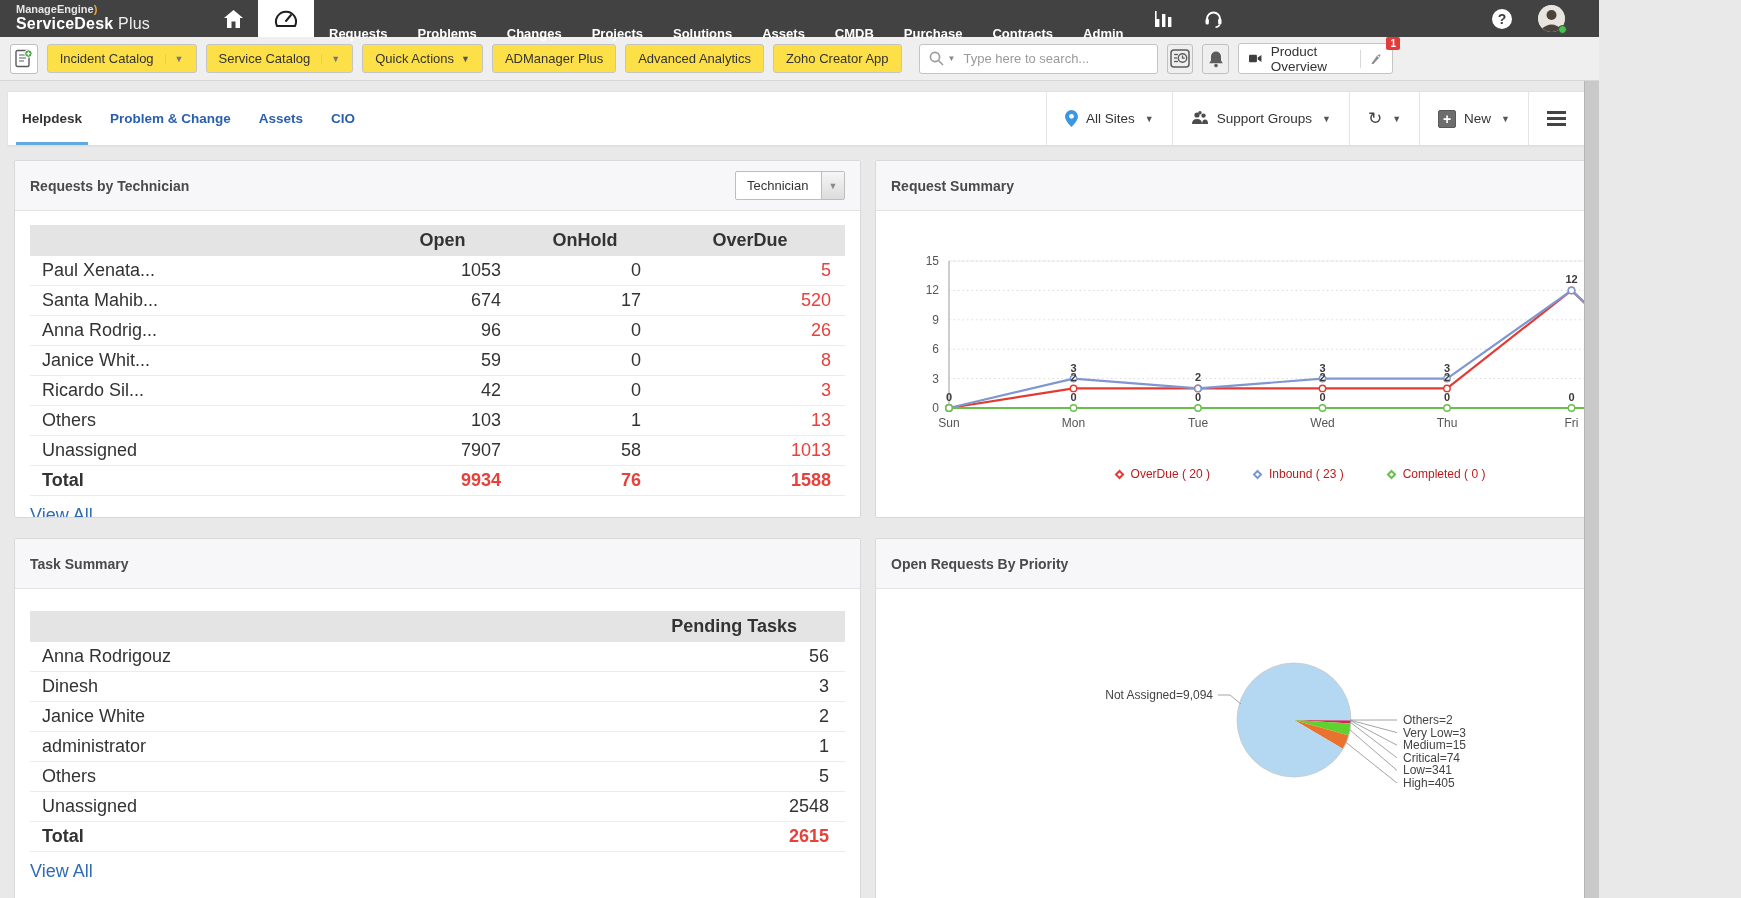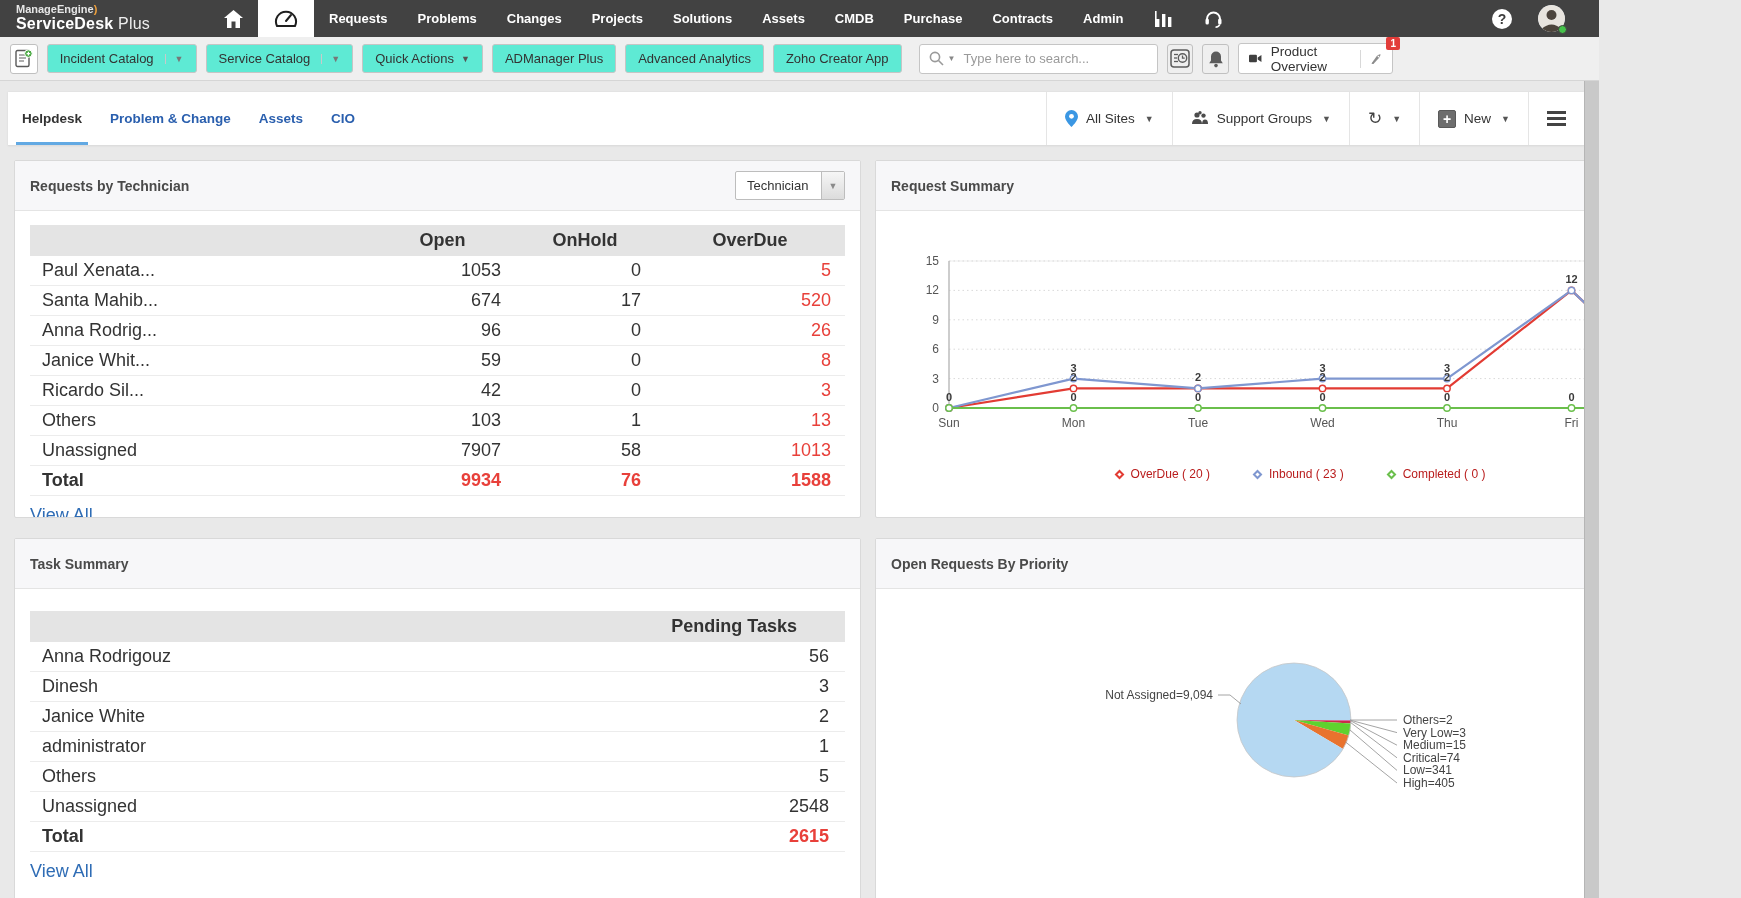--- a/index.html
+++ b/index.html
@@ -11,30 +11,30 @@
   .topnav { height:37px; background:#424242; display:flex; align-items:stretch; color:#fff; }
   .brand { display:flex; flex-direction:column; justify-content:center; padding-left:16px; width:208px; line-height:1.05; }
   .brand-top { font-size:11px; font-weight:bold; color:#e6e6e6; }
   .brand-swoosh { color:#f0a13c; font-weight:bold; }
   .brand-bottom { font-size:16px; color:#fff; letter-spacing:.2px; }
   .brand-bottom b { font-weight:bold; }
   .brand-bottom span { font-weight:normal; color:#eee; }
   .nav-tile { width:50px; display:flex; align-items:center; justify-content:center; cursor:pointer; }
   .nav-tile.active { background:#fff; width:56px; }
   .nav-items { display:flex; }
-  .nav-item { padding:0 15px; line-height:37px; font-size:13px; font-weight:bold; cursor:pointer; white-space:nowrap; }
+  .nav-item { padding:15px 15px; line-height:37px; font-size:13px; font-weight:bold; cursor:pointer; white-space:nowrap; }
   .topnav-right { margin-left:auto; display:flex; align-items:center; gap:26px; padding-right:34px; }
   .help-circle { width:20px; height:20px; border-radius:50%; background:#fff; color:#3c3c3c; font-weight:bold; font-size:14px; display:flex; align-items:center; justify-content:center; cursor:pointer; }
   .avatar { position:relative; width:27px; height:27px; border-radius:50%; background:#cfd6dd; overflow:visible; cursor:pointer; }
   .avatar svg { border-radius:50%; }
   .presence-dot { position:absolute; right:-2px; bottom:-2px; width:9px; height:9px; border-radius:50%; background:#45c24a; border:1.5px solid #424242; }
 
   
   .toolbar { height:44px; background:#efefef; border-bottom:1px solid #d6d6d6; display:flex; align-items:center; padding:0 10px; gap:9px; }
-  .tbtn { height:29px; background:#5eead4; border:1px solid #c5c5c5; border-radius:3px; font-size:13px; color:#333; padding:0 12px; display:inline-flex; align-items:center; cursor:pointer; white-space:nowrap; }
+  .tbtn { height:29px; background:#fde047; border:1px solid #c5c5c5; border-radius:3px; font-size:13px; color:#333; padding:0 12px; display:inline-flex; align-items:center; cursor:pointer; white-space:nowrap; }
   .tbtn .split-caret { border-left:1px solid #c9c9c9; margin-left:11px; padding-left:9px; color:#777; font-size:9px; }
   .tbtn .inline-caret { margin-left:7px; color:#555; font-size:9px; }
   .icon-btn { width:33px; height:30px; background:transparent; border:1px solid #c0c0c0; border-radius:3px; display:flex; align-items:center; justify-content:center; cursor:pointer; }
   .search-box { margin-left:8px; width:285px; height:30px; background:#fff; border:1px solid #c5c5c5; border-radius:3px; display:flex; align-items:center; padding:0 9px; gap:4px; }
   .search-box input { border:none; outline:none; flex:1; font-size:13px; color:#444; font-family:inherit; }
   .search-box input::placeholder { color:#9a9a9a; }
   .search-caret { font-size:8px; color:#888; margin-right:4px; }
   .toolbar-right { margin-left:auto; display:flex; align-items:center; gap:9px; margin-right:196px; }
   .po-group { position:relative; height:31px; background:#fff; border:1px solid #c5c5c5; border-radius:3px; display:flex; align-items:center; padding:0 10px; gap:9px; cursor:pointer; }
   .po-label { font-size:13.5px; color:#333; }

